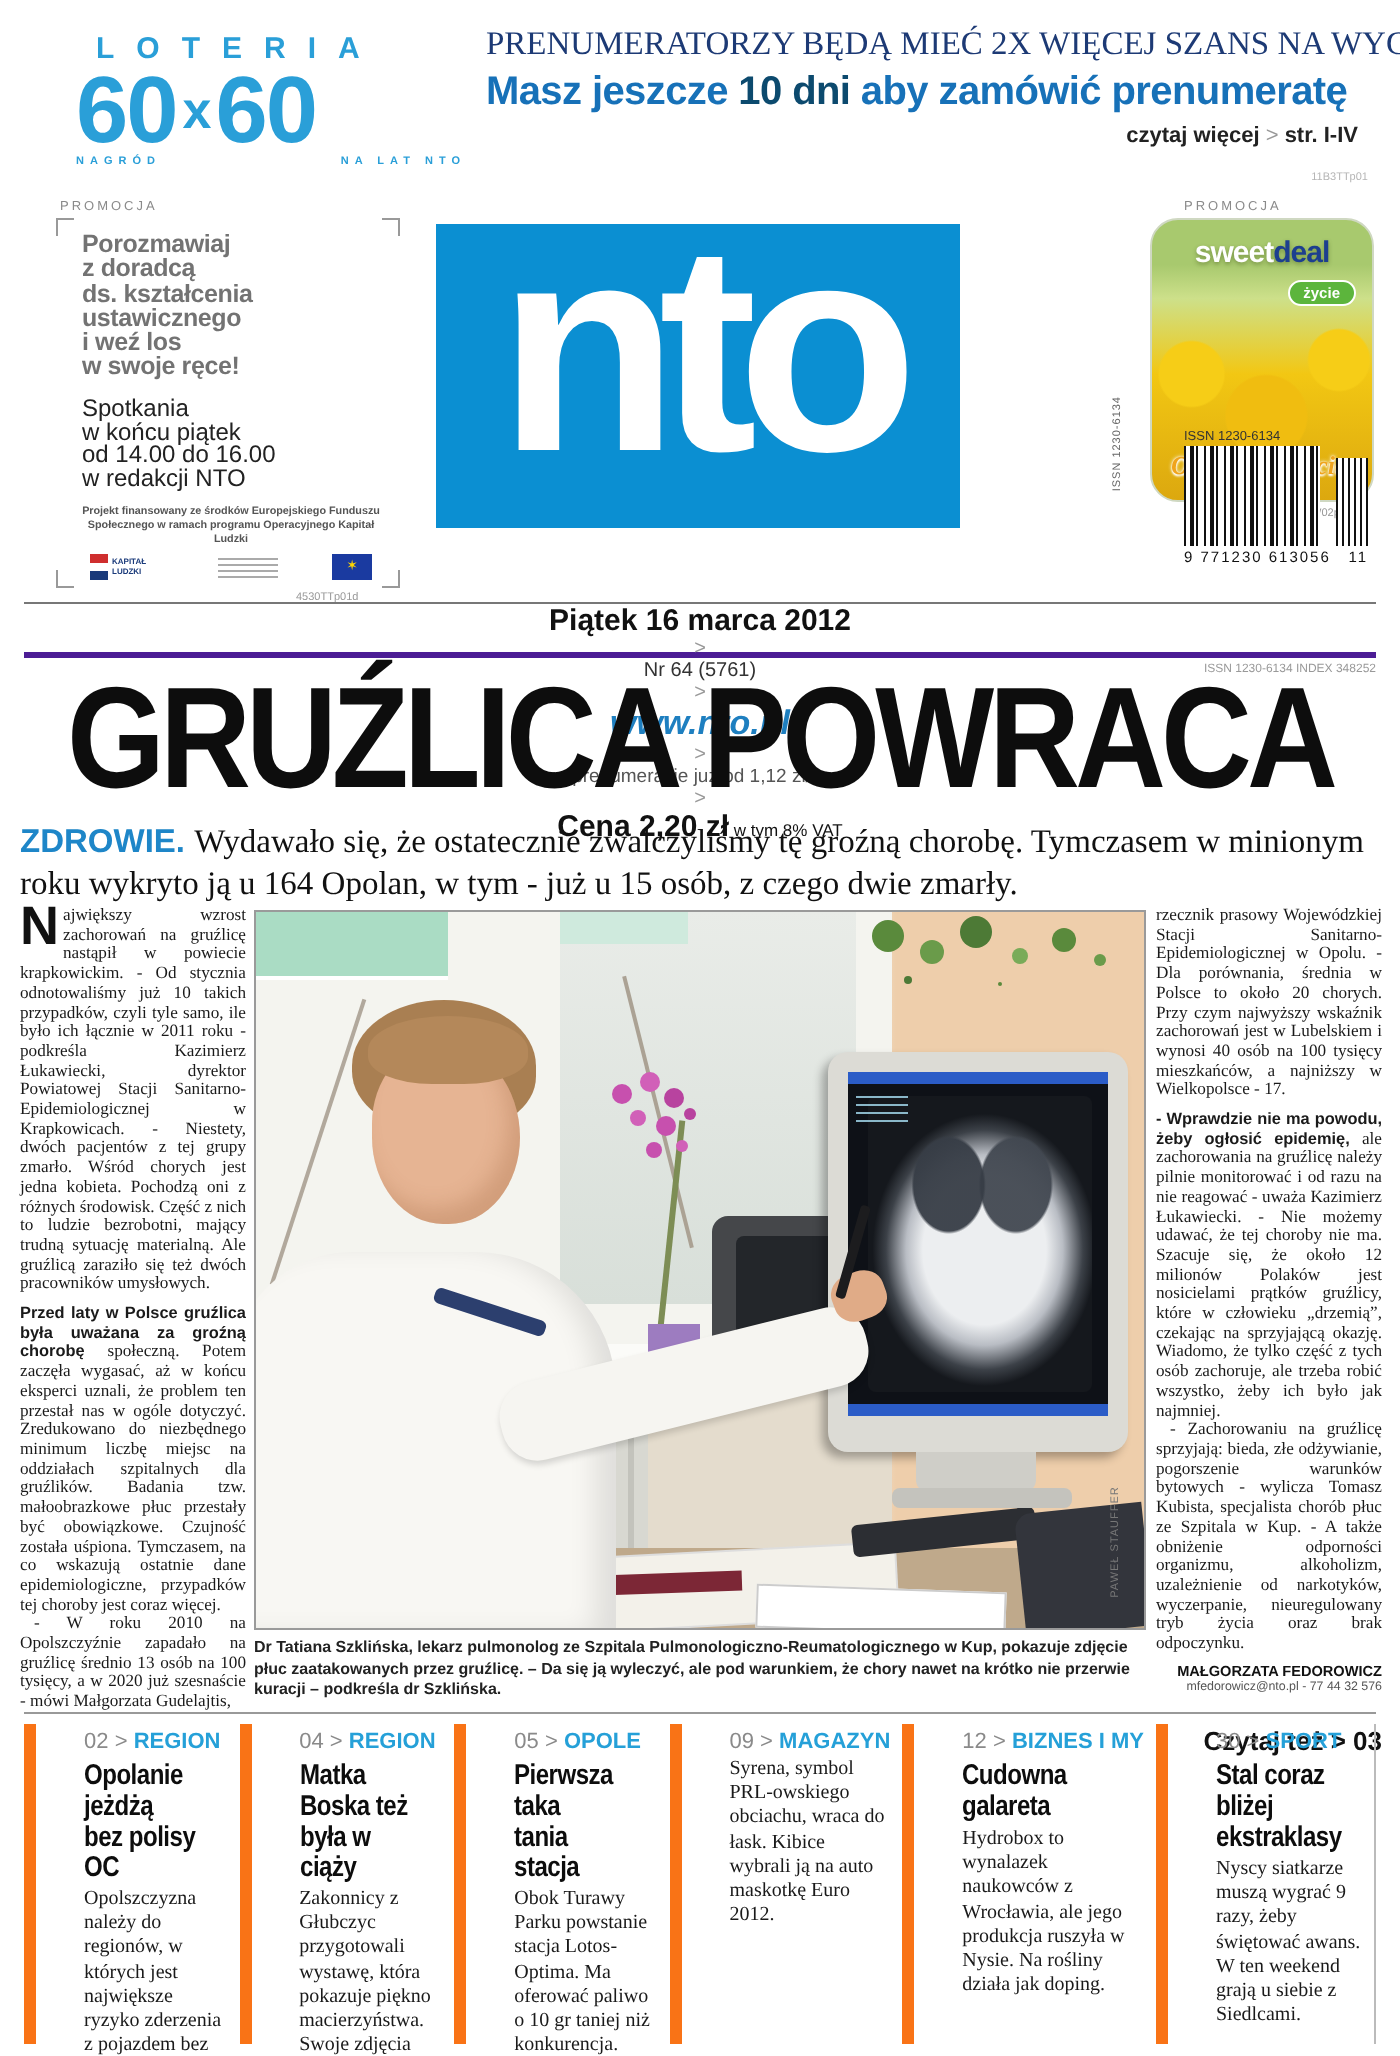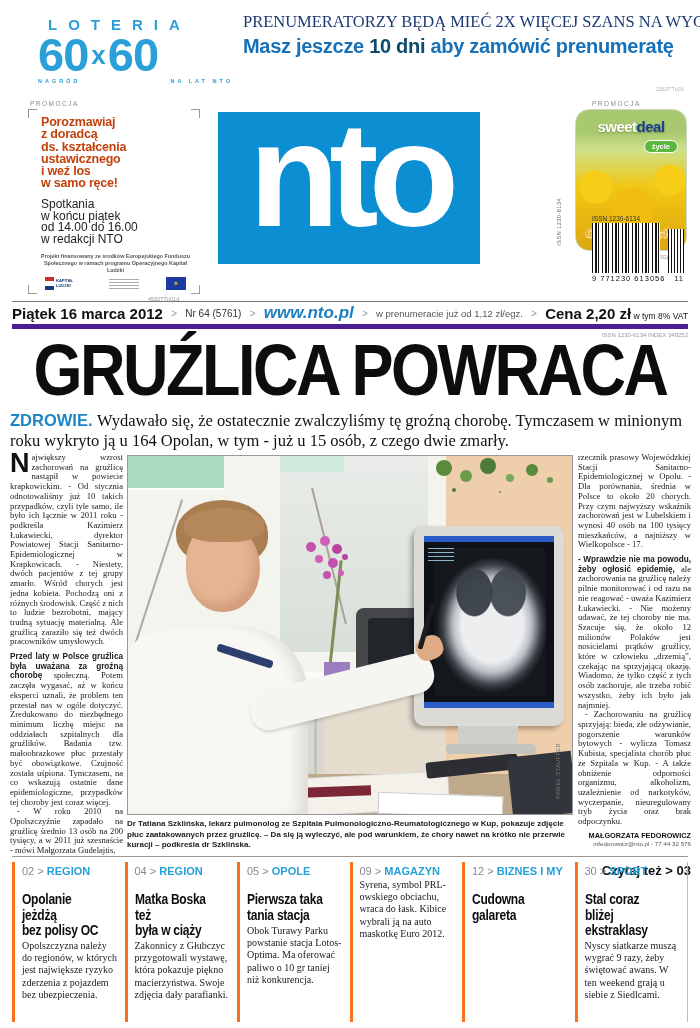--- a/index.html
+++ b/index.html
@@ -24,21 +24,21 @@
 
   
   .promo-label { font-size:6.5px; color:#8a8a8a; letter-spacing:1.5px; }
   .promoL-label { left:30px; top:100px; }
   .promoL { left:28px; top:109px; width:172px; height:185px; padding:7px 10px 0 13px; }
   .corner { position:absolute; width:9px; height:9px; }
   .c-tl { left:0; top:0; border-left:1px solid #999; border-top:1px solid #999; }
   .c-tr { right:0; top:0; border-right:1px solid #999; border-top:1px solid #999; }
   .c-bl { left:0; bottom:0; border-left:1px solid #999; border-bottom:1px solid #999; }
   .c-br { right:0; bottom:0; border-right:1px solid #999; border-bottom:1px solid #999; }
-  .promoL-blue { font-size:12.5px; font-weight:bold; color:#c2410c; line-height:12.3px; letter-spacing:-0.2px; }
+  .promoL-blue { font-size:12.5px; font-weight:bold; color:#737373; line-height:12.3px; letter-spacing:-0.2px; }
   .promoL-black { margin-top:9px; font-size:12px; color:#222; line-height:11.8px; }
   .promoL-fine { margin-top:7px; font-size:5.4px; font-weight:bold; color:#555; line-height:6.8px; text-align:center; }
   .promoL-logos { margin-top:4px; display:flex; justify-content:space-between; align-items:center; padding:0 4px; }
   .logo-kl { display:flex; align-items:center; gap:2px; }
   .kl-flag { width:9px; height:13px; background:linear-gradient(180deg,#cf2e2e 0 34%,#fff 34% 66%,#1a3a7a 66%); }
   .kl-text { font-size:4px; font-weight:bold; color:#1a3a7a; width:26px; line-height:4.5px; }
   .logo-mid { width:30px; height:10px; background:repeating-linear-gradient(180deg,#aaa 0 1px,transparent 1px 3px); }
   .logo-eu { width:20px; height:13px; background:#1a3aa0; color:#ffd700; font-size:7px; line-height:13px; text-align:center; }
   .promoL-code { left:148px; top:296px; font-size:5.5px; color:#999; }
 
@@ -66,21 +66,21 @@
   .sweet-code { left:648px; top:254px; font-size:5.5px; color:#999; }
   .issn-vert { left:556px; top:198px; font-size:5.5px; color:#666; writing-mode:vertical-rl; transform:rotate(180deg); letter-spacing:.5px; }
   .barcode-wrap { left:592px; top:215px; width:100px; }
   .barcode-issn { font-size:6.5px; color:#333; margin-bottom:1px; }
   .barcode-row { display:flex; gap:8px; align-items:flex-end; }
   .barcode-main { width:68px; height:50px; background:repeating-linear-gradient(90deg,#111 0 1px,#fff 1px 3px,#111 3px 5px,#fff 5px 6px,#111 6px 7px,#fff 7px 10px); }
   .barcode-addon { width:16px; height:44px; background:repeating-linear-gradient(90deg,#111 0 1px,#fff 1px 3px,#111 3px 4px,#fff 4px 6px); }
   .barcode-digits { display:flex; justify-content:space-between; font-size:7.5px; letter-spacing:1px; color:#111; margin-top:1px; width:92px; }
 
   
-  .dateline { left:12px; right:12px; top:301px; height:28px; border-top:1.5px solid #777; border-bottom:5px solid #4c1d95; display:flex; align-items:center; justify-content:space-between; }
+  .dateline { left:12px; right:12px; top:301px; height:28px; border-top:1.5px solid #777; border-bottom:3px solid #4c1d95; display:flex; align-items:center; justify-content:space-between;flex-direction:column; }
   .dl-date { font-size:15px; font-weight:bold; }
   .dl-sep { color:#999; font-size:10px; }
   .dl-issue { font-size:10px; color:#333; }
   .dl-url { font-size:17px; font-weight:bold; color:#1e7fc0;font-style:italic; }
   .dl-sub { font-size:9.5px; color:#555; }
   .dl-price { font-size:15px; font-weight:bold; }
   .dl-vat { font-size:8.5px; font-weight:normal; }
   .issn-index { right:12px; top:332px; font-size:6px; color:#999; }
 
   
@@ -147,25 +147,25 @@
   .ph-hand { left:288px; top:180px; width:27px; height:24px; background:#e0ab87; border-radius:40%; transform:rotate(-20deg); }
   .ph-pen { left:296px; top:146px; width:5px; height:48px; background:#1c1c1e; transform:rotate(16deg); border-radius:2px; }
   .ph-credit { right:-14px; bottom:40px; font-size:5.5px; color:#777; transform:rotate(-90deg); letter-spacing:.5px; }
 
   
   .caption { left:127px; top:819px; width:446px; font-size:8px; font-weight:bold; line-height:10.5px; color:#222; }
 
   
   .rule-bottom { left:12px; right:12px; top:856px; border-top:1px solid #999; }
   .teasers { left:12px; right:12px; top:862px; height:160px; display:flex; }
-  .teaser { flex:1; padding:3px 6px 0 7px; border-left:3px solid #f97316; }
+  .teaser { flex:1; padding:3px 6px 0 24px; border-left:6px solid #f97316; }
   .teaser:last-child { border-right:1px solid #bbb; }
   .t-head { font-size:11px; color:#8a8a8a; white-space:nowrap; }
   .t-sec { color:#25a0d8; font-weight:bold; }
-  .t-title { margin-top:15px; }
+  .t-title { margin-top:3px; }
   .t-title-inner { display:inline-block; font-size:14px; font-weight:bold; line-height:15px; letter-spacing:-0.3px; color:#0d0d0d; white-space:pre-line; transform:scale(.86,1.02); transform-origin:left top; }
   .t-body { margin-top:2px; font-family:"Liberation Serif",serif; font-size:10px; line-height:12.2px; color:#1a1a1a; }
 </style>
 </head>
 <body>
 
 <div class="page">
 
   <div class="loteria">
     <div class="loteria-word">LOTERIA</div>
@@ -176,37 +176,40 @@
     </div>
     <div class="loteria-subs">
       <span>NAGRÓD</span>
       <span>NA LAT NTO</span>
     </div>
   </div>
   <div class="banner-right">
     <div class="banner-line1">PRENUMERATORZY BĘDĄ MIEĆ 2X WIĘCEJ SZANS NA WYGRANE</div>
     <div class="banner-line2">
       <span>Masz jeszcze </span><span class="banner-red">10 dni</span><span> aby zamówić prenumeratę</span>
+    </div>
+    <div class="banner-more">
+      <span>czytaj więcej </span><span class="sep">&gt; </span><span>str. I-IV</span>
     </div>
   </div>
   <div class="abs banner-code">11B3TTp01</div>
 
   <div class="abs promo-label promoL-label">PROMOCJA</div>
   <div class="abs promoL">
     <span class="corner c-tl"></span>
     <span class="corner c-tr"></span>
     <span class="corner c-bl"></span>
     <span class="corner c-br"></span>
     <div class="promoL-blue">
       <div>Porozmawiaj</div>
       <div>z doradcą</div>
       <div>ds. kształcenia</div>
       <div>ustawicznego</div>
       <div>i weź los</div>
-      <div>w samo ręce!</div>
+      <div>w swoje ręce!</div>
     </div>
     <div class="promoL-black">
       <div>Spotkania</div>
       <div>w końcu piątek</div>
       <div>od 14.00 do 16.00</div>
       <div>w redakcji NTO</div>
     </div>
     <div class="promoL-fine">Projekt finansowany ze środków Europejskiego Funduszu Społecznego w ramach programu Operacyjnego Kapitał Ludzki</div>
     <div class="promoL-logos">
       <div class="logo-kl">
@@ -261,21 +264,21 @@
   <div class="abs issn-index">ISSN 1230-6134 INDEX 348252</div>
 
   <div class="abs headline">GRUŹLICA POWRACA</div>
   <div class="abs subhead">
     <span class="kicker">ZDROWIE. </span><span>Wydawało się, że ostatecznie zwalczyliśmy tę groźną chorobę. Tymczasem w minionym roku wykryto ją u 164 Opolan, w tym - już u 15 osób, z czego dwie zmarły.</span>
   </div>
 
   <div class="abs colL bodytext">
     <p><span class="dropcap">N</span><span>ajwiększy wzrost zachorowań na gruźlicę nastąpił w powiecie krapkowickim. - Od stycznia odnotowaliśmy już 10 takich przypadków, czyli tyle samo, ile było ich łącznie w 2011 roku - podkreśla Kazimierz Łukawiecki, dyrektor Powiatowej Stacji Sanitarno-Epidemiologicznej w Krapkowicach. - Niestety, dwóch pacjentów z tej grupy zmarło. Wśród chorych jest jedna kobieta. Pochodzą oni z różnych środowisk. Część z nich to ludzie bezrobotni, mający trudną sytuację materialną. Ale gruźlicą zaraziło się też dwóch pracowników umysłowych.</span></p>
     <p class="p-gap"><span class="lead-bold">Przed laty w Polsce gruźlica była uważana za groźną chorobę </span><span>społeczną. Potem zaczęła wygasać, aż w końcu eksperci uznali, że problem ten przestał nas w ogóle dotyczyć. Zredukowano do niezbędnego minimum liczbę miejsc na oddziałach szpitalnych dla gruźlików. Badania tzw. małoobrazkowe płuc przestały być obowiązkowe. Czujność została uśpiona. Tymczasem, na co wskazują ostatnie dane epidemiologiczne, przypadków tej choroby jest coraz więcej.</span></p>
-    <p class="p-indent">- W roku 2010 na Opolszczyźnie zapadało na gruźlicę średnio 13 osób na 200 tysięcy, a w 2011 już szesnaście - mówi Małgorzata Gudelajtis,</p>
+    <p class="p-indent">- W roku 2010 na Opolszczyźnie zapadało na gruźlicę średnio 13 osób na 100 tysięcy, a w 2020 już szesnaście - mówi Małgorzata Gudelajtis,</p>
   </div>
 
   <div class="abs photo">
     <div class="ph-winframe"></div>
     <div class="ph-pane1"></div>
     <div class="ph-pane2"></div>
     <div class="ph-branch1"></div>
     <div class="ph-branch2"></div>
     <div class="ph-green-tiles"></div>
     <div class="ph-green2"></div>
@@ -344,20 +347,21 @@
       <div class="t-body">Obok Turawy Parku powstanie stacja Lotos-Optima. Ma oferować paliwo o 10 gr taniej niż konkurencja.</div>
     </div>
     <div class="teaser">
       <div class="t-head"><span>09</span> <span>&gt;</span> <span class="t-sec">MAGAZYN</span></div>
       <div class="t-body">Syrena, symbol PRL-owskiego obciachu, wraca do łask. Kibice wybrali ją na auto maskotkę Euro 2012.</div>
     </div>
     <div class="teaser">
       <div class="t-head"><span>12</span> <span>&gt;</span> <span class="t-sec">BIZNES I MY</span></div>
       <div class="t-title"><span class="t-title-inner">Cudowna
 galareta</span></div>
+      <div class="t-body">Hydrobox to wynalazek naukowców z Wrocławia, ale jego produkcja ruszyła w Nysie. Na rośliny działa jak doping.</div>
     </div>
     <div class="teaser">
       <div class="t-head"><span>30</span> <span>&gt;</span> <span class="t-sec">SPORT</span></div>
       <div class="t-title"><span class="t-title-inner">Stal coraz bliżej
 ekstraklasy</span></div>
       <div class="t-body">Nyscy siatkarze muszą wygrać 9 razy, żeby świętować awans. W ten weekend grają u siebie z Siedlcami.</div>
     </div>
   </div>
 
 </div>

